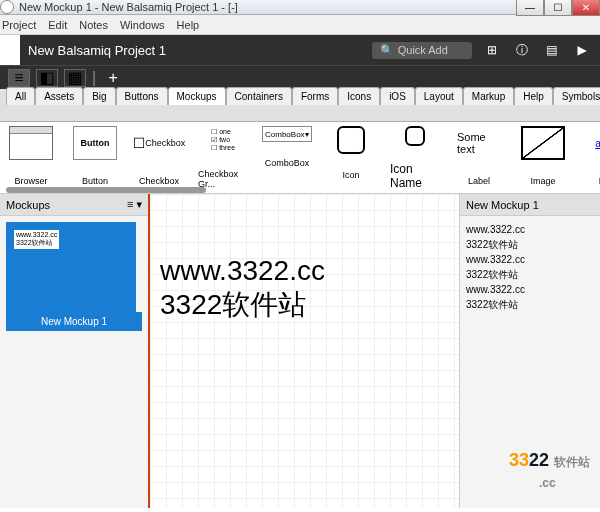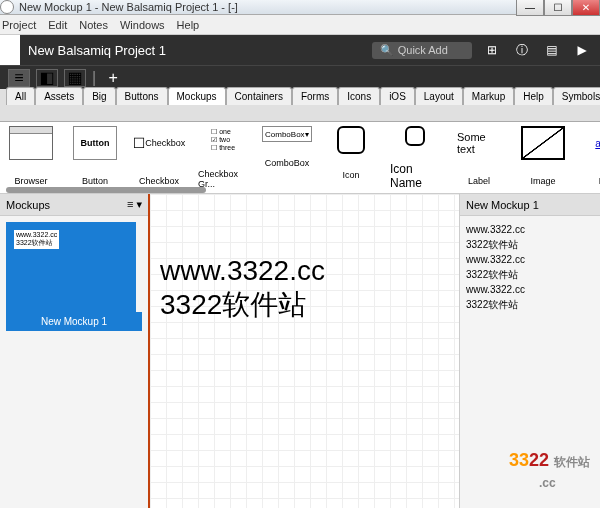--- a/index.html
+++ b/index.html
@@ -42,21 +42,21 @@
 .thumbbox { width: 130px; height: 90px; background: #1a7dd4; border: 2px solid #1a7dd4; position: relative; font-size: 7px; color: #000; padding: 6px; }
 .thumblabel { text-align: center; font-size: 10px; color: #fff; background:#1a7dd4; padding: 4px; }
 .canvas { flex: 1; background: #fff; background-image: linear-gradient(#eee 1px, transparent 1px), linear-gradient(90deg, #eee 1px, transparent 1px); background-size: 16px 16px; position: relative; overflow: hidden; border-right: 1px solid #ccc; }
 .canvastext { position: absolute; top: 60px; left: 10px; font-family: 'Times New Roman', serif; font-size: 28px; line-height: 1.2; }
 .rightpanel { width: 140px; background: #f4f4f4; display: flex; flex-direction: column; font-size: 11px; }
 .rphdr { height: 22px; background: #e0e0e0; border-bottom: 1px solid #ccc; display: flex; align-items: center; padding: 0 6px; }
 .rpsec { padding: 6px; }
 .rpsec h4 { font-weight: normal; margin-bottom: 6px; font-size: 11px; color: #555; }
 .notes { font-size: 10px; line-height: 1.5; }
 .watermark { position: absolute; right: 10px; bottom: 20px; font-size: 18px; font-weight: bold; }
-.watermark .n3 { color: #f90; } .watermark .n2 { color: #b91c1c; } .watermark .cc { color: #888; font-size: 12px; }
+.watermark .n3 { color: #f90; } .watermark .n2 { color: #0f172a; } .watermark .cc { color: #888; font-size: 12px; }
 </style>
 </head>
 <body>
 
 <div class="titlebar">
   <span class="icon"></span>
   <span class="title">New Mockup 1 - New Balsamiq Project 1 - [-]</span>
   <div class="winbtns">
     <div class="winbtn">—</div>
     <div class="winbtn">☐</div>

